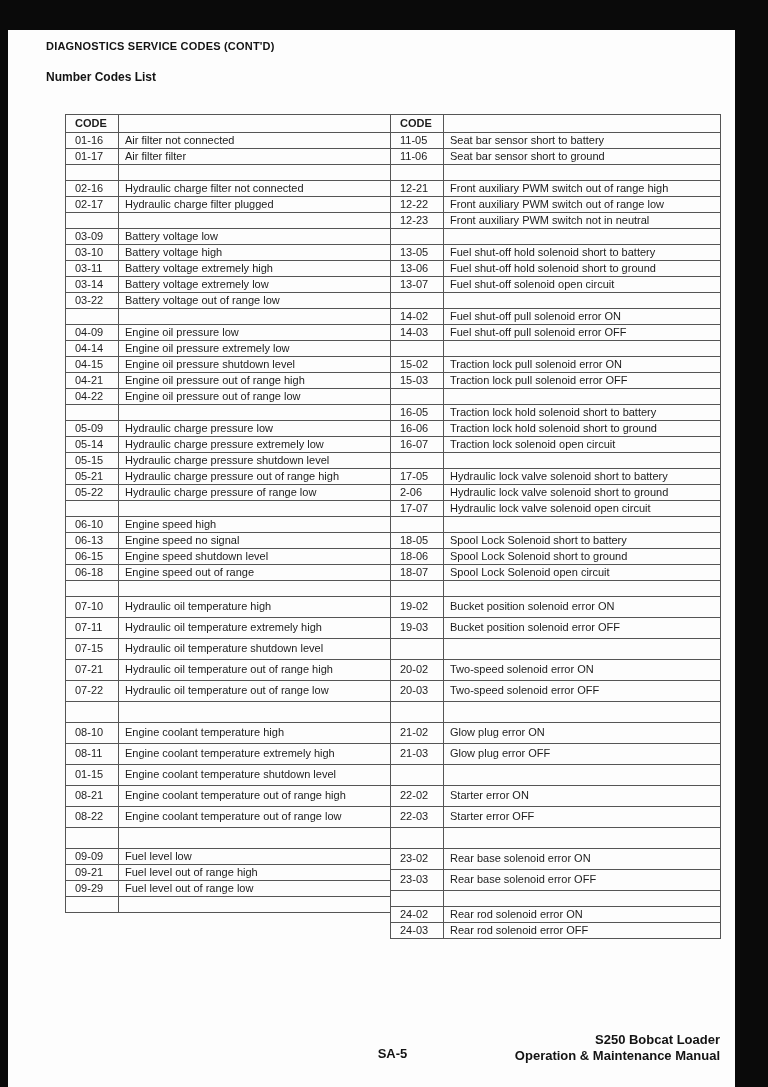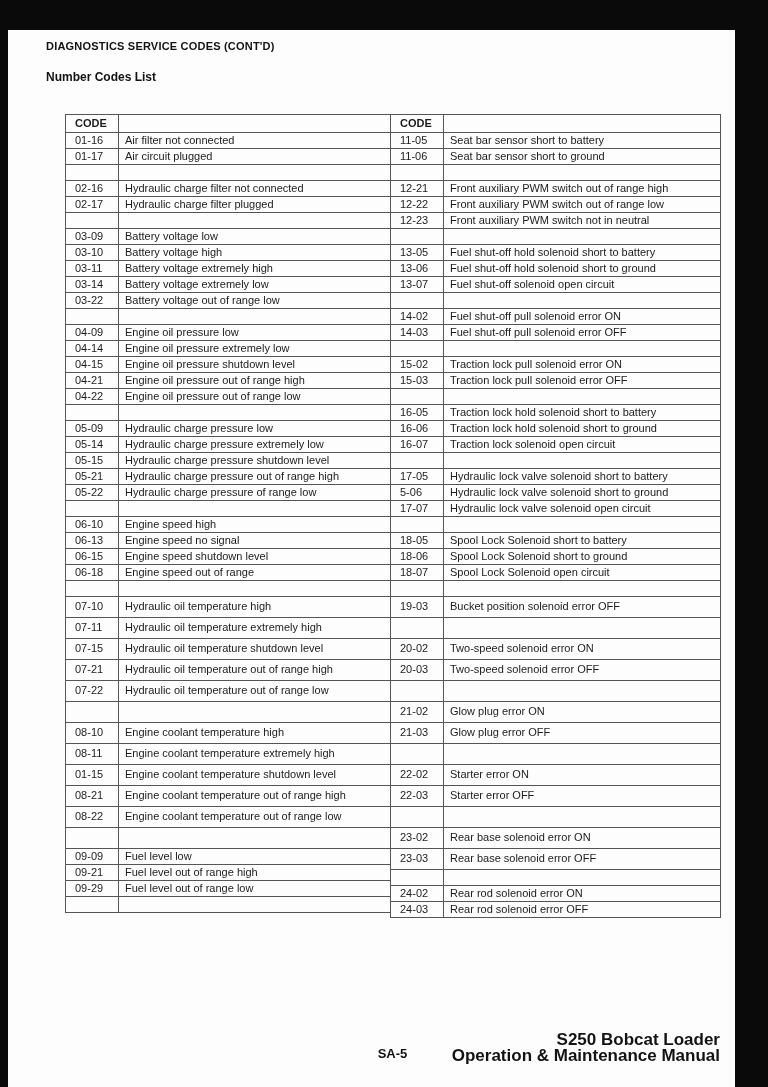--- a/index.html
+++ b/index.html
@@ -23,21 +23,21 @@
     box-sizing:border-box;
   }
   table.codes th{font-weight:bold;height:18px;text-align:left;padding-left:9px;}
   table.codes td.code-col{padding-left:9px;}
   col.code-c{width:53px;}
   table.left-tbl col.desc-c{width:272px;}
   table.right-tbl col.desc-c{width:277px;}
   tr.r{height:16px;}
   tr.r.tall{height:21px;}
   .footer{position:absolute;left:57px;top:1002px;width:655px;}
-  .doc-lines{text-align:right;font-size:17px;font-weight:bold;color:#131313;line-height:16px;}
+  .doc-lines{text-align:right;font-size:13px;font-weight:bold;color:#131313;line-height:16px;}
   .page-num{position:absolute;left:0;top:14px;width:100%;text-align:center;font-size:13px;font-weight:bold;color:#131313;}
 </style>
 </head>
 <body>
 
 <div class="frame">
   <div class="page">
 
     <div class="title">DIAGNOSTICS SERVICE CODES (CONT'D)</div>
     <div class="subtitle">Number Codes List</div>
@@ -54,21 +54,21 @@
             <th class="desc-col"></th>
           </tr>
         </thead>
         <tbody>
             <tr class="r">
               <td class="code-col">01-16</td>
               <td class="desc-col">Air filter not connected</td>
             </tr>
             <tr class="r">
               <td class="code-col">01-17</td>
-              <td class="desc-col">Air circuit plugged</td>
+              <td class="desc-col">Air filter filter</td>
             </tr>
             <tr class="r">
               <td class="code-col"></td>
               <td class="desc-col"></td>
             </tr>
             <tr class="r">
               <td class="code-col">02-16</td>
               <td class="desc-col">Hydraulic charge filter not connected</td>
             </tr>
             <tr class="r">
@@ -332,21 +332,21 @@
             </tr>
             <tr class="r">
               <td class="code-col"></td>
               <td class="desc-col"></td>
             </tr>
             <tr class="r">
               <td class="code-col">17-05</td>
               <td class="desc-col">Hydraulic lock valve solenoid short to battery</td>
             </tr>
             <tr class="r">
-              <td class="code-col">5-06</td>
+              <td class="code-col">2-06</td>
               <td class="desc-col">Hydraulic lock valve solenoid short to ground</td>
             </tr>
             <tr class="r">
               <td class="code-col">17-07</td>
               <td class="desc-col">Hydraulic lock valve solenoid open circuit</td>
             </tr>
             <tr class="r">
               <td class="code-col"></td>
               <td class="desc-col"></td>
             </tr>
@@ -358,20 +358,24 @@
               <td class="code-col">18-06</td>
               <td class="desc-col">Spool Lock Solenoid short to ground</td>
             </tr>
             <tr class="r">
               <td class="code-col">18-07</td>
               <td class="desc-col">Spool Lock Solenoid open circuit</td>
             </tr>
             <tr class="r">
               <td class="code-col"></td>
               <td class="desc-col"></td>
+            </tr>
+            <tr class="r tall">
+              <td class="code-col">19-02</td>
+              <td class="desc-col">Bucket position solenoid error ON</td>
             </tr>
             <tr class="r tall">
               <td class="code-col">19-03</td>
               <td class="desc-col">Bucket position solenoid error OFF</td>
             </tr>
             <tr class="r tall">
               <td class="code-col"></td>
               <td class="desc-col"></td>
             </tr>
             <tr class="r tall">

